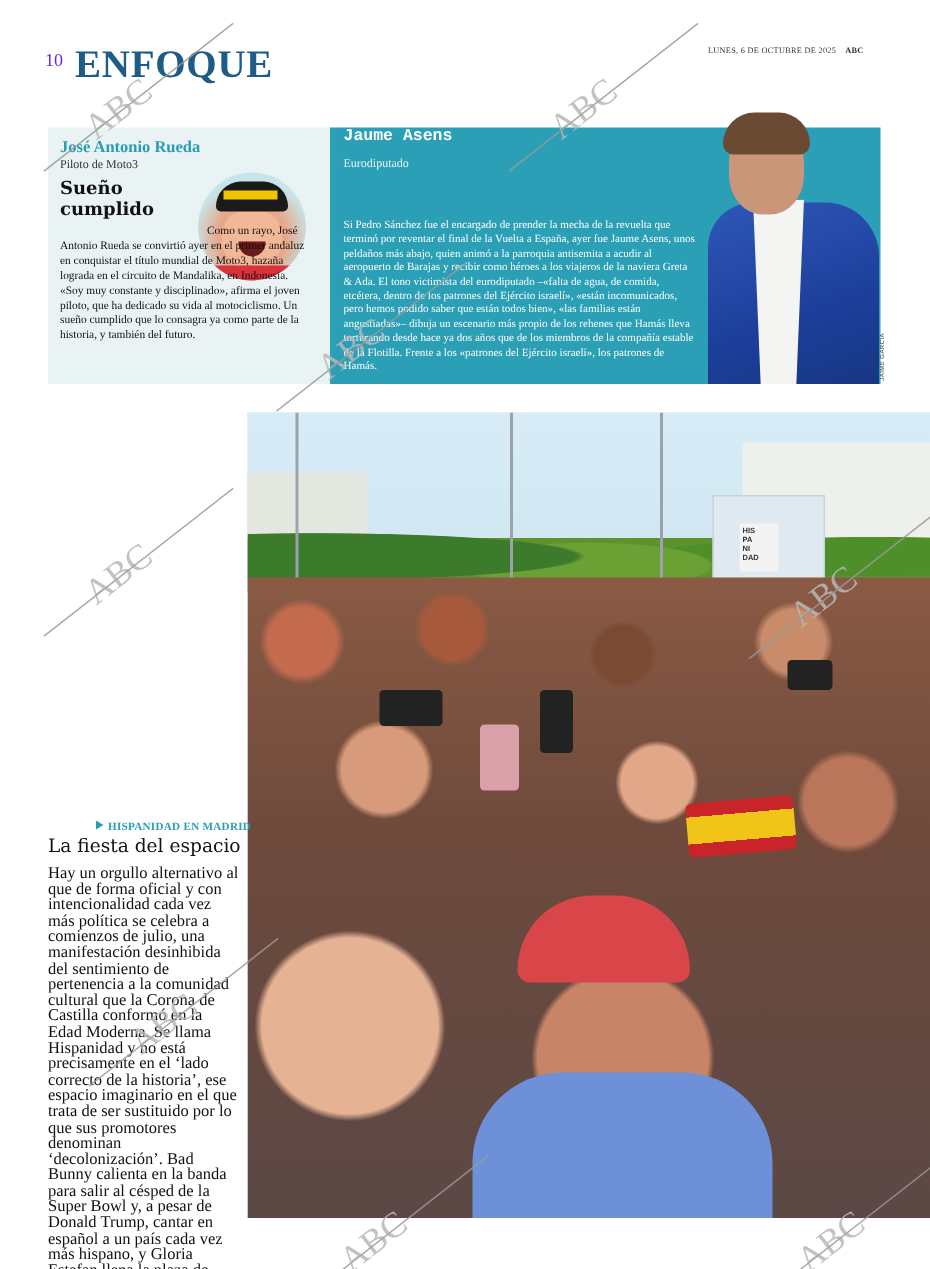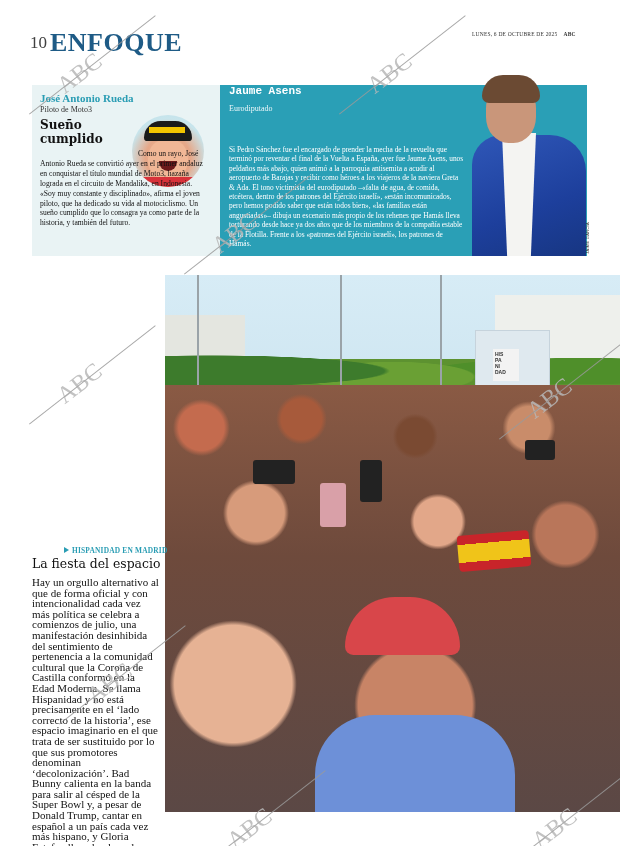--- a/index.html
+++ b/index.html
@@ -1,20 +1,20 @@
 <!DOCTYPE html>
 <html><head>
 <meta charset="utf-8">
 <style>
   * { box-sizing: border-box; margin: 0; padding: 0; }
   html, body { width: 620px; height: 846px; background: #ffffff; overflow: hidden; }
   body { position: relative; font-family: "DejaVu Serif", serif; color: #1a1a1a; }
 
   .header { position: absolute; left: 0; top: 0; width: 620px; height: 70px; }
-  .page-num { position: absolute; left: 30px; top: 33px; font-family: "Liberation Serif", serif; font-size: 17px; color: #404040; }
+  .page-num { position: absolute; left: 30px; top: 33px; font-family: "Liberation Serif", serif; font-size: 12px; color: #6d28d9; }
   .section-title { position: absolute; left: 50px; top: 28px; font-family: "Liberation Serif", serif; font-size: 26px; color: #1e5b86; letter-spacing: 0.5px; }
   .dateline { position: absolute; left: 472px; top: 31px; font-family: "Liberation Serif", serif; font-size: 5.5px; color: #333; letter-spacing: 0.2px; }
   .dateline b { margin-left: 6px; font-weight: bold; }
 
   
   .box-left { position: absolute; left: 32px; top: 85px; width: 206px; height: 171px; background: #e9f3f4; }
   .box-left .name { position: absolute; left: 8px; top: 7px; font-family: "Liberation Serif", serif; font-weight: bold; font-size: 11px; color: #2a9db4; }
   .box-left .role { position: absolute; left: 8px; top: 20px; font-family: "Liberation Serif", serif; font-size: 8px; color: #333; }
   .box-left .headline { position: absolute; left: 8px; top: 33px; width: 90px; font-family: "DejaVu Serif", serif; font-weight: bold; font-size: 12px; line-height: 14px; color: #111; }
   .box-left .body { position: absolute; left: 8px; top: 64px; width: 166px; font-family: "Liberation Serif", serif; font-size: 7.6px; line-height: 9.9px; color: #111; }

